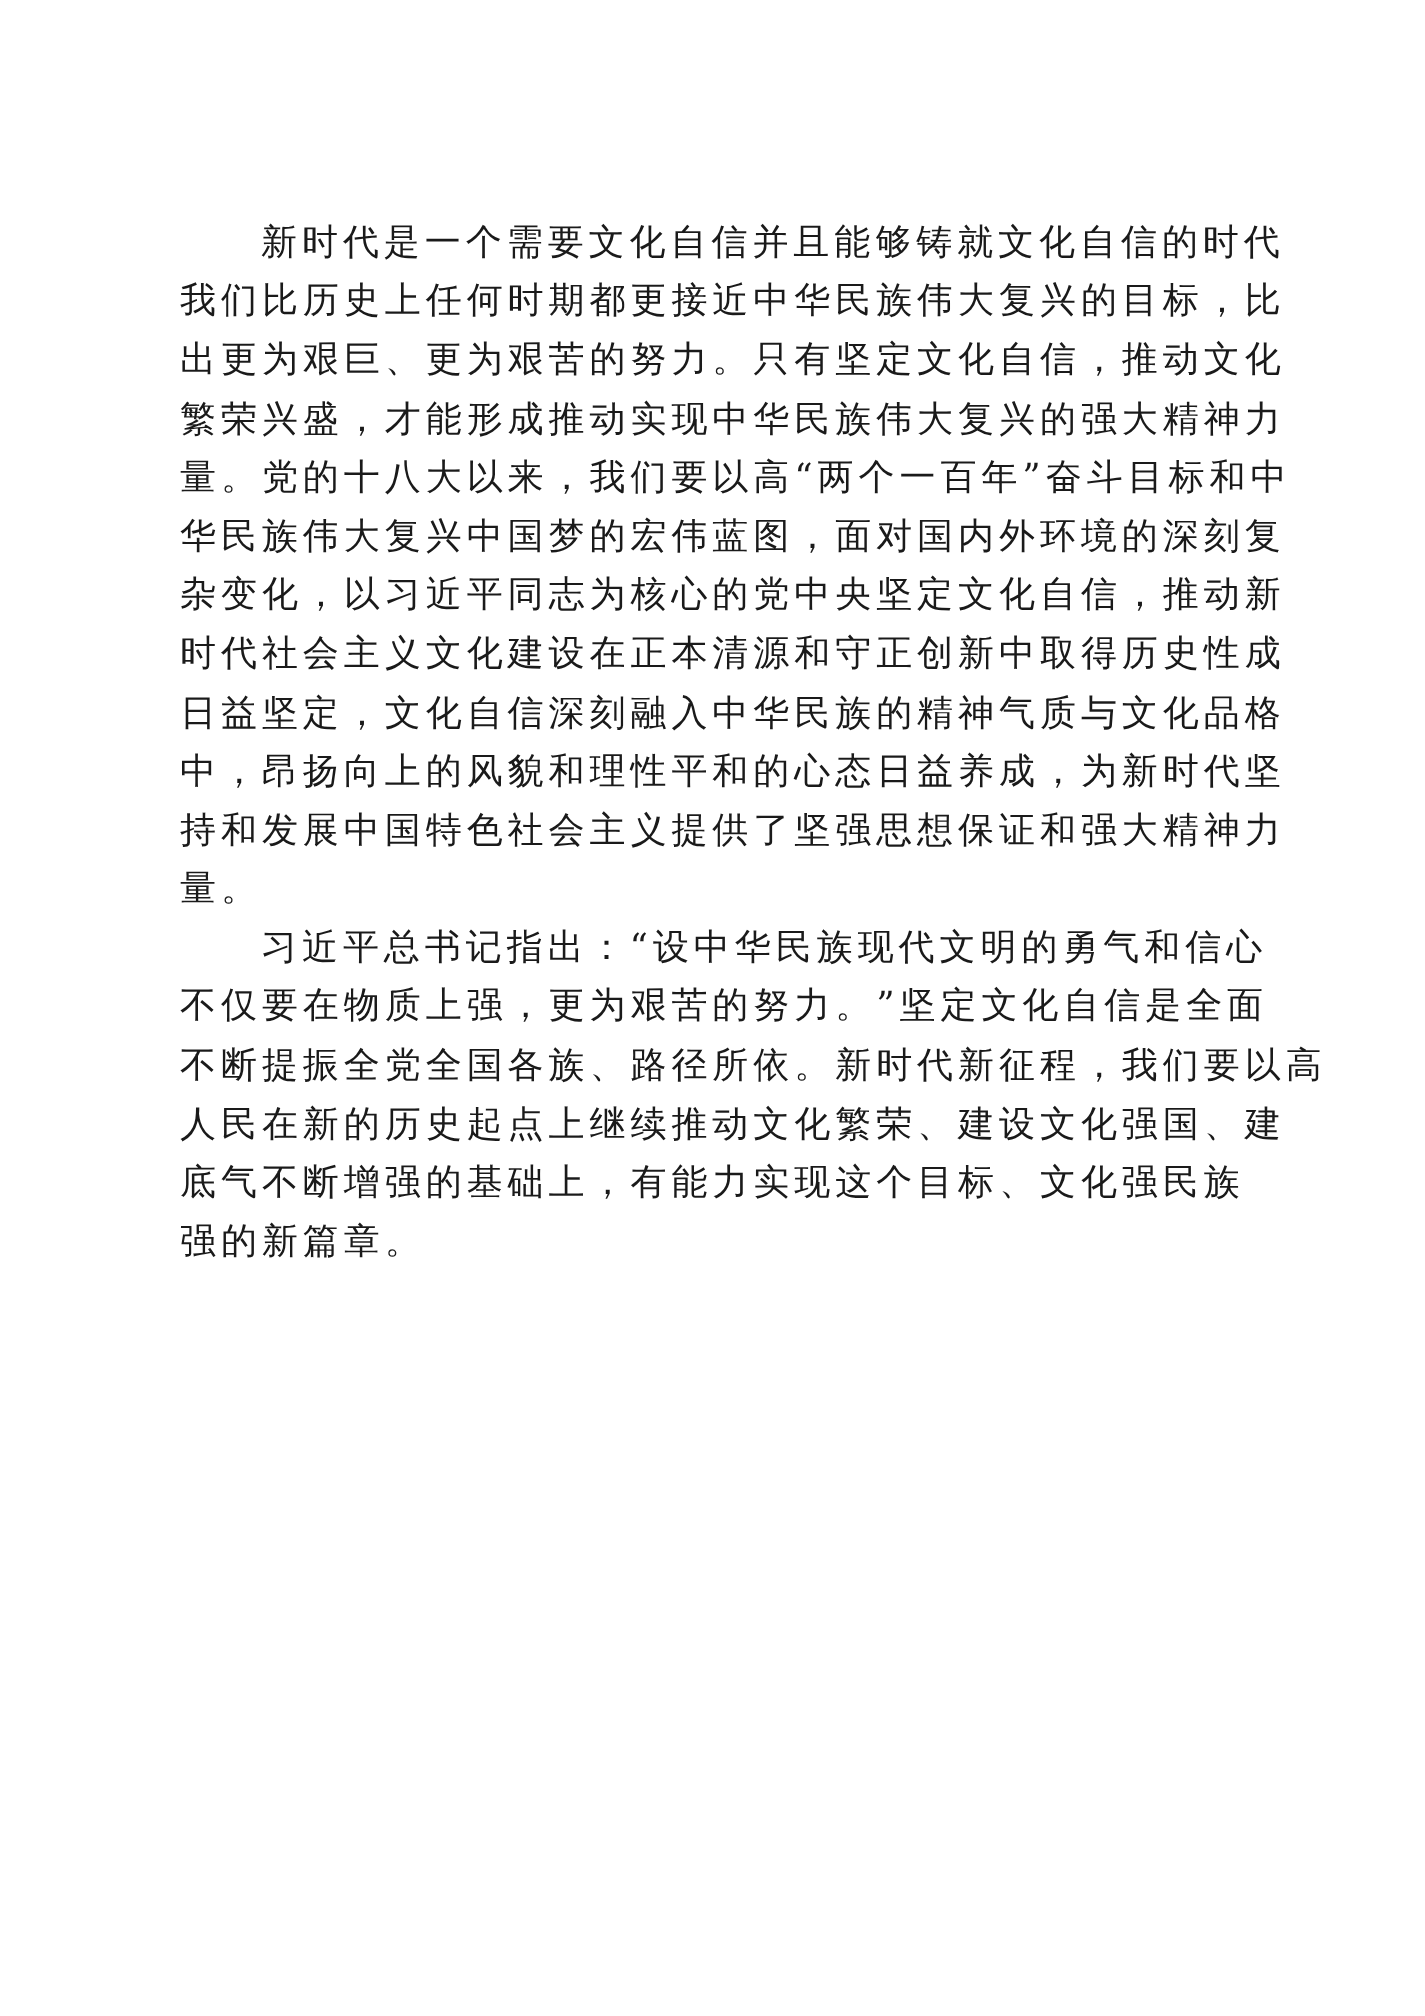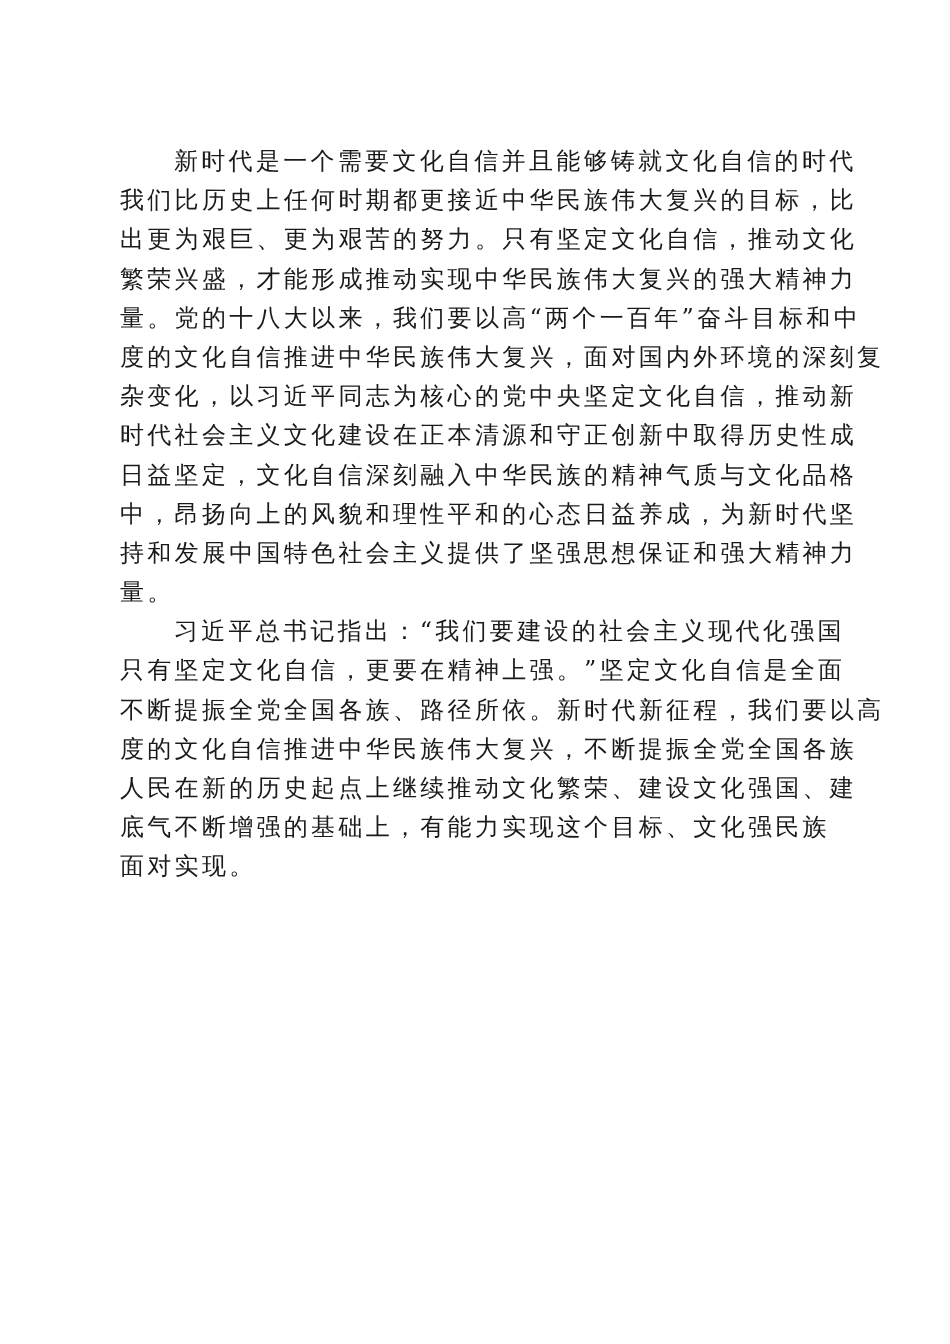--- a/index.html
+++ b/index.html
@@ -45,33 +45,32 @@
 
 <div class="page">
   <div class="text-block">
 
     <div class="paragraph">
       <div class="line indent">新时代是一个需要文化自信并且能够铸就文化自信的时代</div>
       <div class="line">我们比历史上任何时期都更接近中华民族伟大复兴的目标，比</div>
       <div class="line">出更为艰巨、更为艰苦的努力。只有坚定文化自信，推动文化</div>
       <div class="line">繁荣兴盛，才能形成推动实现中华民族伟大复兴的强大精神力</div>
       <div class="line">量。党的十八大以来，我们要以高“两个一百年”奋斗目标和中</div>
-      <div class="line">度的文化自信推进中华民族伟大复兴，面对国内外环境的深刻复</div>
+      <div class="line">华民族伟大复兴中国梦的宏伟蓝图，面对国内外环境的深刻复</div>
       <div class="line">杂变化，以习近平同志为核心的党中央坚定文化自信，推动新</div>
       <div class="line">时代社会主义文化建设在正本清源和守正创新中取得历史性成</div>
       <div class="line">日益坚定，文化自信深刻融入中华民族的精神气质与文化品格</div>
       <div class="line">中，昂扬向上的风貌和理性平和的心态日益养成，为新时代坚</div>
       <div class="line">持和发展中国特色社会主义提供了坚强思想保证和强大精神力</div>
       <div class="line">量。</div>
     </div>
 
     <div class="paragraph">
-      <div class="line indent">习近平总书记指出：“我们要建设的社会主义现代化强国</div>
-      <div class="line">只有坚定文化自信，更要在精神上强。”坚定文化自信是全面</div>
+      <div class="line indent">习近平总书记指出：“设中华民族现代文明的勇气和信心</div>
+      <div class="line">不仅要在物质上强，更为艰苦的努力。”坚定文化自信是全面</div>
       <div class="line">不断提振全党全国各族、路径所依。新时代新征程，我们要以高</div>
-      <div class="line">度的文化自信推进中华民族伟大复兴，不断提振全党全国各族</div>
       <div class="line">人民在新的历史起点上继续推动文化繁荣、建设文化强国、建</div>
       <div class="line">底气不断增强的基础上，有能力实现这个目标、文化强民族</div>
-      <div class="line">面对实现。</div>
+      <div class="line">强的新篇章。</div>
     </div>
 
   </div>
 </div>
 
 </body></html>

